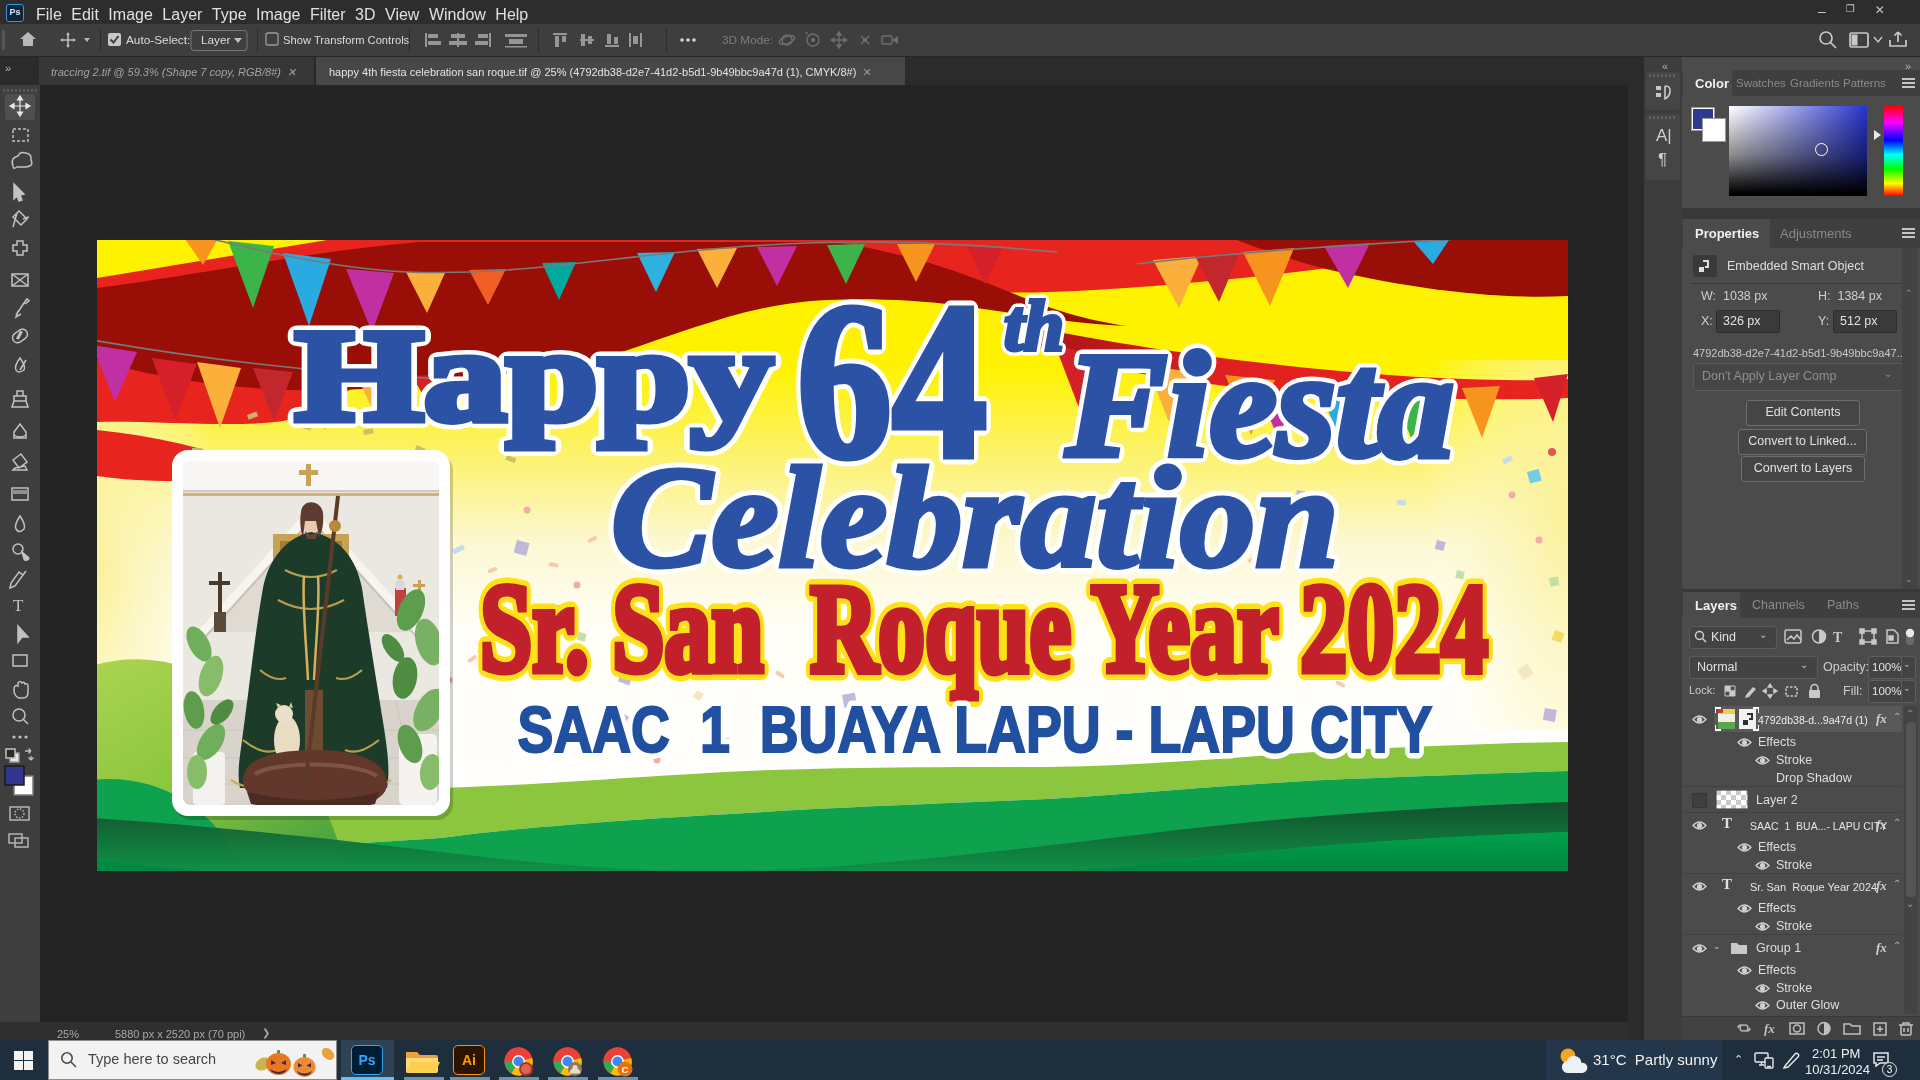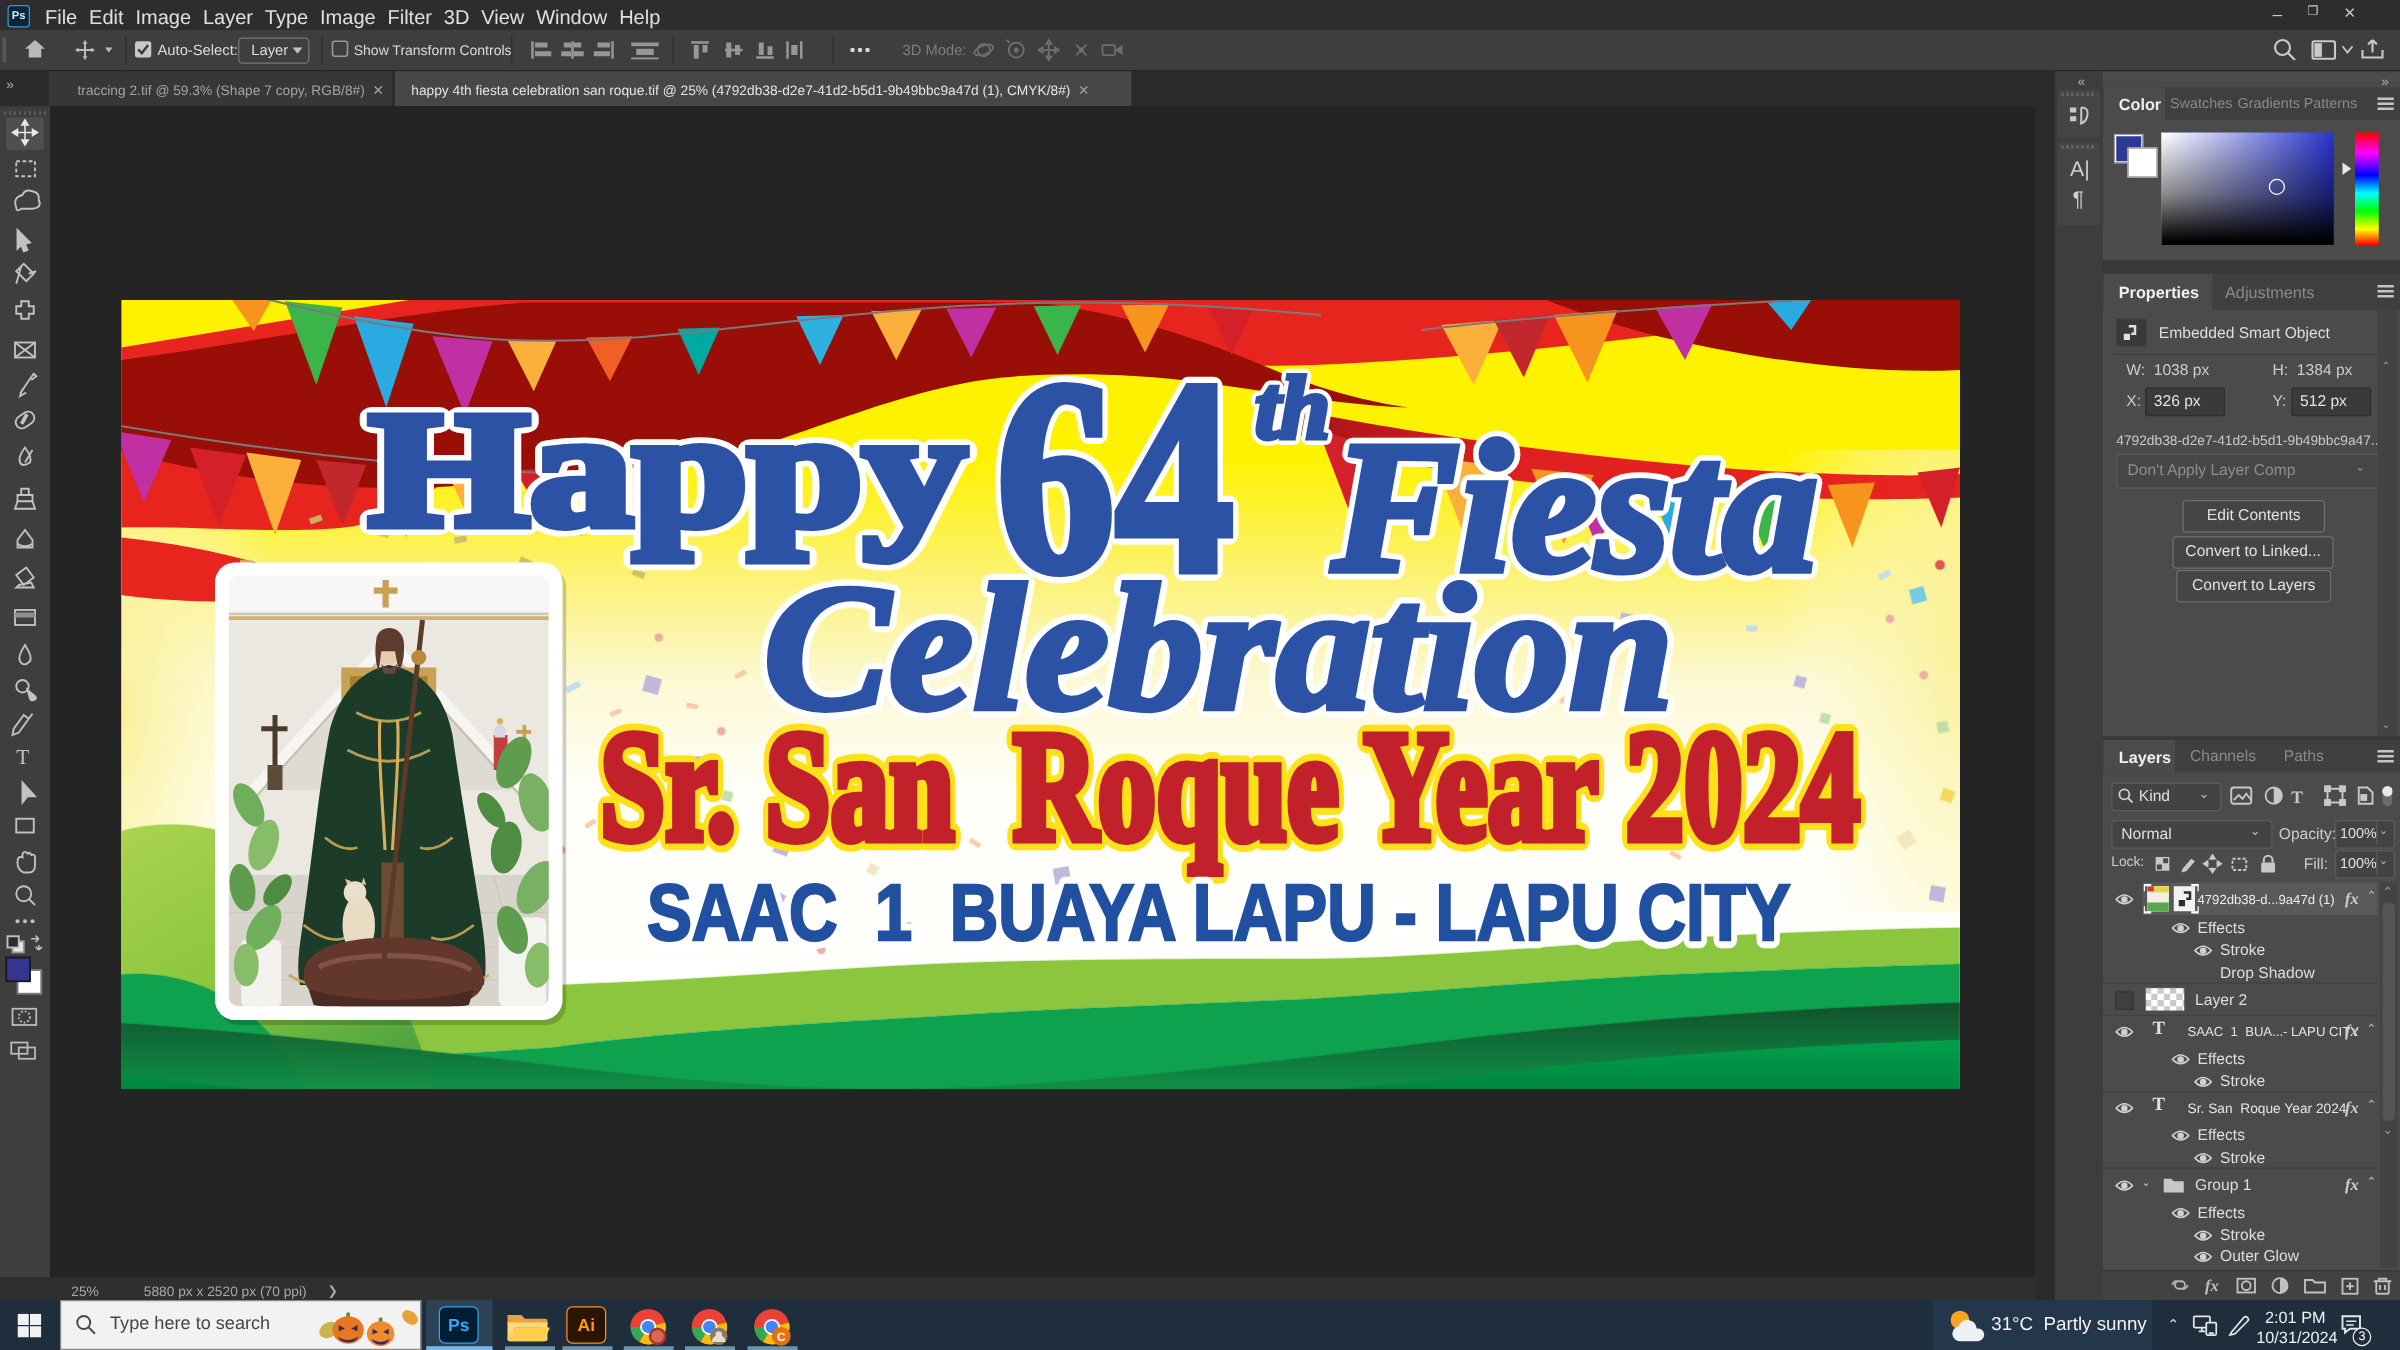--- a/index.html
+++ b/index.html
@@ -110,21 +110,21 @@
       <rect x="40" y="9" width="18" height="14" rx="1.5"></rect>
         <rect x="41.5" y="10.5" width="6" height="11" fill="#c9c9c9" stroke="none"></rect>
       <path d="M64 13 l4 5 l4 -5" stroke-width="1.4"></path>
       <path d="M80 16 v6 h16 v-6 M88 8 v10 M88 8 l-3.5 3.5 M88 8 l3.5 3.5"></path>
     </g>
   </svg>
 
   <div class="abs" style="left:0;top:57px;width:1628px;height:28px;background:#2b2b2b;"></div>
   <div class="abs txt" style="left:5px;top:62px;color:#b5b5b5;font-size:11px;letter-spacing:-1px;">»</div>
   <div class="abs" style="left:39px;top:57px;width:276px;height:28px;background:#373737;border-right:1px solid #252525;box-sizing:border-box;"></div>
-  <div class="abs txt" style="left:62px;top:66px;font-size:11px;color:#a3a3a3;">traccing 2.tif @ 59.3% (Shape 7 copy, RGB/8#)&nbsp;&nbsp;✕</div>
+  <div class="abs txt" style="left:51px;top:66px;font-size:11px;color:#a3a3a3;font-style:italic;">traccing 2.tif @ 59.3% (Shape 7 copy, RGB/8#)&nbsp;&nbsp;✕</div>
   <div class="abs" style="left:316px;top:57px;width:589px;height:28px;background:#474747;"></div>
   <div class="abs txt" style="left:329px;top:66px;font-size:11px;color:#e4e4e4;">happy 4th fiesta celebration san roque.tif @ 25% (4792db38-d2e7-41d2-b5d1-9b49bbc9a47d (1), CMYK/8#)&nbsp;&nbsp;<span style="color:#9d9d9d">✕</span></div>
 
   <div class="abs" style="left:0;top:85px;width:40px;height:937px;background:#3e3e3e;"></div>
   <div class="abs" style="left:3px;top:89px;width:34px;height:3px;background:repeating-linear-gradient(90deg,#5a5a5a 0 2px,transparent 2px 4px);"></div>
   <div class="abs" style="left:5px;top:94px;width:30px;height:26px;background:#4f4f4f;border-radius:2px;"></div>
   <svg class="abs" style="left:0;top:85px;" width="40" height="937" viewBox="0 0 40 937">
     <g stroke="#c2c2c2" stroke-width="1.5" fill="none">
       <path d="M20 14 V28 M13 21 H27 M20 11 l-2.5 4 h5 Z M20 31 l-2.5 -4 h5 Z M10 21 l4 -2.5 v5 Z M30 21 l-4 -2.5 v5 Z" fill="#e8e8e8" stroke="#e8e8e8" stroke-width="1.2"></path>
       <rect x="13" y="44" width="15" height="12" stroke-dasharray="3 2"></rect>

